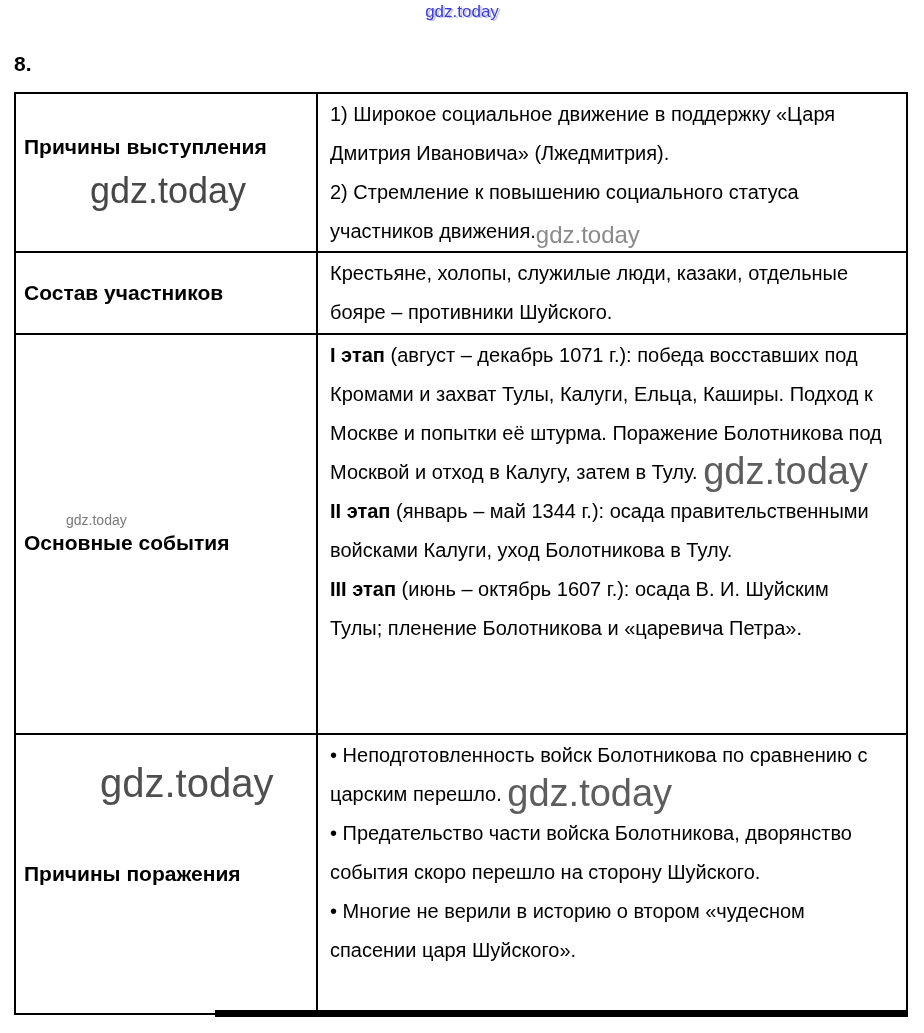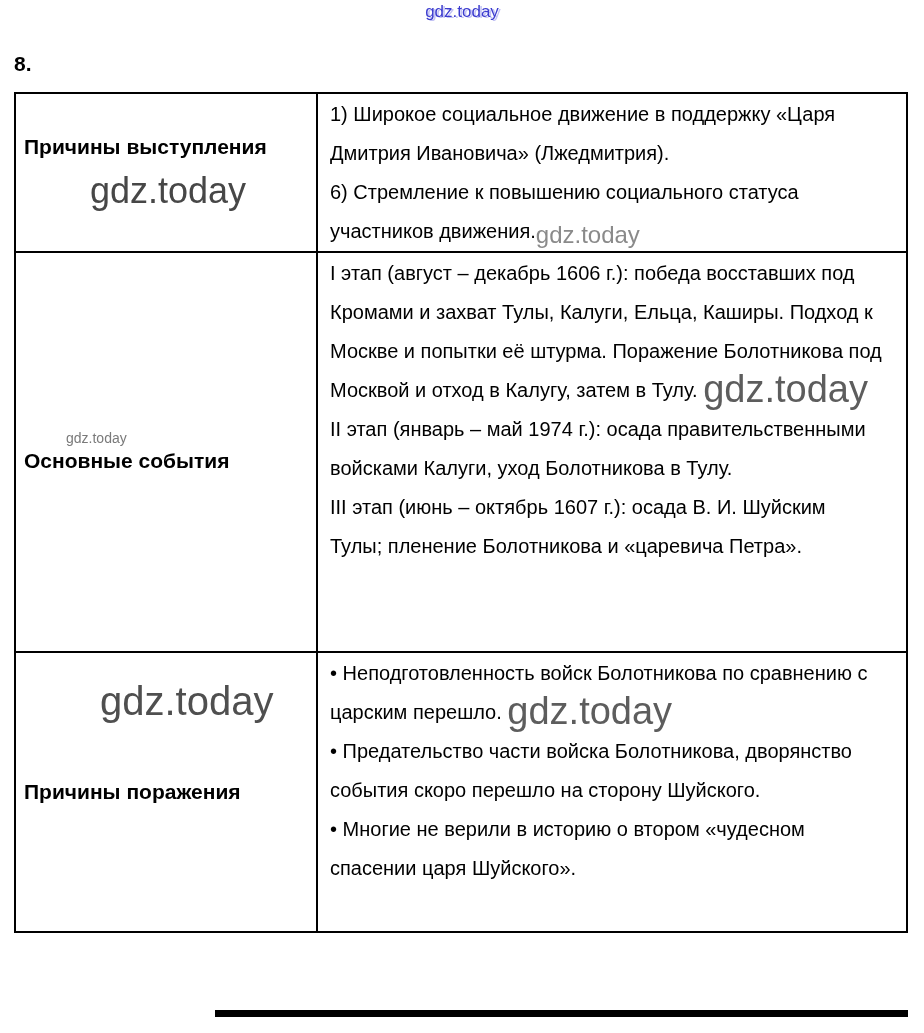--- a/index.html
+++ b/index.html
@@ -42,21 +42,21 @@
   }
   td.content-cell {
     vertical-align: top;
     padding: 1px 23px 0 12px;
     font-size: 20px;
     line-height: 39px;
   }
   td.content-cell.v-mid { vertical-align: middle; padding-top: 0; }
   .row-label { font-weight: bold; font-size: 21px; line-height: 26px; }
   p { margin: 0; }
-  .stage-title { font-weight: normal; }
+  .stage-title { font-weight: bold; }
   
   .wm { color: #6e6e6e; white-space: nowrap; }
   .wm-center { text-align: center; }
   .wm-36 { font-size: 36px; color: #474747; margin-top: 10px; }
   .wm-24 { font-size: 24px; color: #8a8a8a; }
   .wm-14 { font-size: 14px; color: #7a7a7a; margin-left: 42px; margin-bottom: 2px; }
   .wm-38 { font-size: 38px; color: #5d5d5d; }
   .wm-40 { font-size: 40px; color: #4f4f4f; }
   .wm-inline { line-height: 0.9; vertical-align: -5px; }
   .wm-abs {
@@ -83,36 +83,44 @@
 
 <table class="answer-table">
   <tbody>
       <tr class="row1">
     <td class="label-cell">
       <div class="row-label">Причины выступления</div>
       <div class="wm wm-36 wm-center">gdz.today</div>
     </td>
     <td class="content-cell">
       <p>1) Широкое социальное движение в поддержку «Царя Дмитрия Ивановича» (Лжедмитрия).</p>
-      <p><span>6) Стремление к повышению социального статуса участников движения.</span><span class="wm wm-24 wm-inline">gdz.today</span></p>
+      <p><span>2) Стремление к повышению социального статуса участников движения.</span><span class="wm wm-24 wm-inline">gdz.today</span></p>
     </td>
   </tr>
 
+  <tr class="row2">
+    <td class="label-cell">
+      <div class="row-label">Состав участников</div>
+    </td>
+    <td class="content-cell v-mid">
+      <p>Крестьяне, холопы, служилые люди, казаки, отдельные бояре – противники Шуйского.</p>
+    </td>
+  </tr>
 
   <tr class="row3">
     <td class="label-cell">
       <div class="wm wm-14">gdz.today</div>
       <div class="row-label">Основные события</div>
     </td>
     <td class="content-cell">
       <p><span class="stage-title">I этап</span>
-        <span>(август – декабрь 1606 г.): победа восставших под Кромами и захват Тулы, Калуги, Ельца, Каширы. Подход к Москве и попытки её штурма. Поражение Болотникова под Москвой и отход в Калугу, затем в Тулу.</span>
+        <span>(август – декабрь 1071 г.): победа восставших под Кромами и захват Тулы, Калуги, Ельца, Каширы. Подход к Москве и попытки её штурма. Поражение Болотникова под Москвой и отход в Калугу, затем в Тулу.</span>
         <span class="wm wm-38 wm-inline">gdz.today</span></p>
       <p><span class="stage-title">II этап</span>
-        <span>(январь – май 1974 г.): осада правительственными войсками Калуги, уход Болотникова в Тулу.</span></p>
+        <span>(январь – май 1344 г.): осада правительственными войсками Калуги, уход Болотникова в Тулу.</span></p>
       <p><span class="stage-title">III этап</span>
         <span>(июнь – октябрь 1607 г.): осада В. И. Шуйским Тулы; пленение Болотникова и «царевича Петра».</span></p>
     </td>
   </tr>
 
   <tr class="row4">
     <td class="label-cell">
       <div class="wm wm-40 wm-abs">gdz.today</div>
       <div class="row-label">Причины поражения</div>
     </td>

